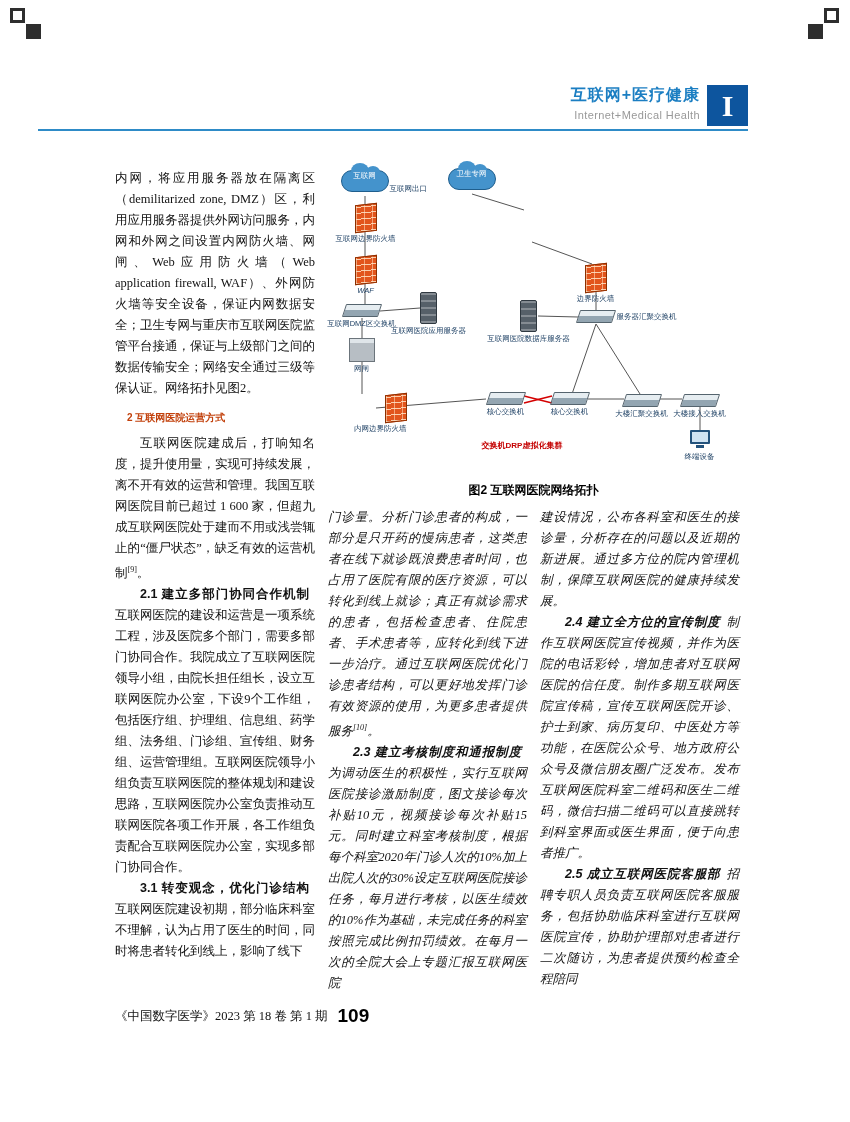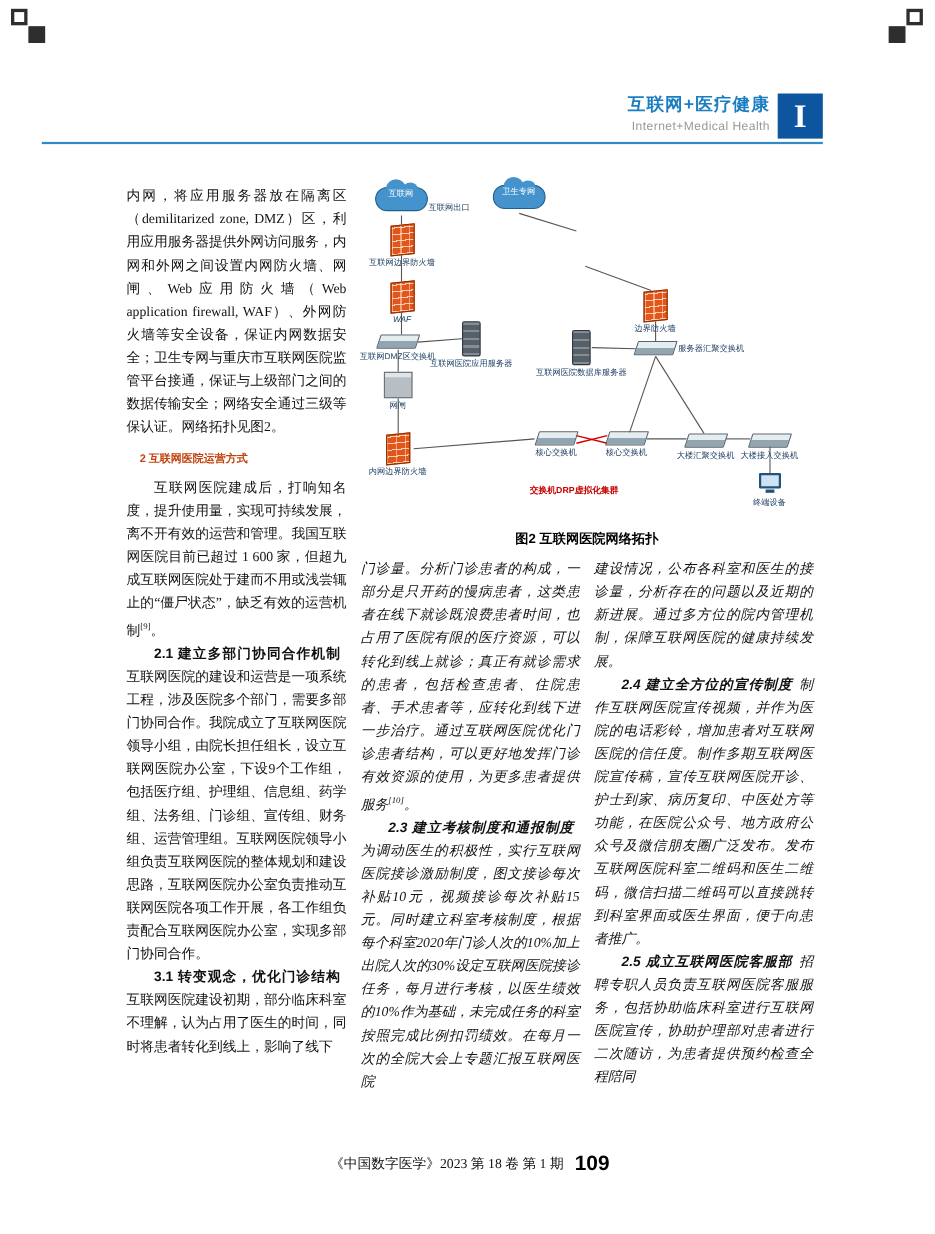--- a/index.html
+++ b/index.html
@@ -63,21 +63,21 @@
 
   .icon-server{width:17px;height:32px;background:#566069;border:1px solid #2f3840;border-radius:2px;
     background-image:repeating-linear-gradient(0deg,rgba(255,255,255,.28) 0 2px,transparent 2px 7px);}
 
   .icon-gatebox{width:26px;height:24px;background:#b7bec4;border:1px solid #6b747b;box-shadow:inset 0 4px 0 #dfe5e9;}
 
   .icon-terminal{position:relative;width:20px;height:14px;border:2px solid #23527c;background:#cfe3f2;border-radius:1px;margin-bottom:6px;}
   .icon-terminal::after{content:"";position:absolute;left:4px;bottom:-6px;width:8px;height:3px;background:#23527c;}
 
   
-  .footer{position:absolute;top:1048px;left:115px;width:624px;text-align:center;}
+  .footer{position:absolute;top:1005px;left:115px;width:624px;text-align:left;}
   .footer .journal{font-size:12.5px;color:#111;}
   .footer .pageno{font-family:"Liberation Sans","DejaVu Sans",sans-serif;font-weight:bold;font-size:19px;
     margin-left:10px;vertical-align:-2px;color:#000;}
 </style>
 </head>
 <body>
 
 <div class="page">
 
   <div class="crop" style="left:10px;top:8px;"></div>
@@ -182,21 +182,21 @@
           <div class="node" style="left:155px;top:132px;">
             <div class="icon-server"></div>
             <div class="node-label">互联网医院数据库服务器</div>
           </div>
 
           <div class="node" style="left:-12px;top:170px;">
             <div class="icon-gatebox"></div>
             <div class="node-label">网闸</div>
           </div>
 
-          <div class="node" style="left:-12px;top:226px;">
+          <div class="node" style="left:-12px;top:226px;align-items:flex-end;">
             <div class="icon-firewall"></div>
             <div class="node-label">内网边界防火墙</div>
           </div>
 
           <div class="node" style="left:132px;top:224px;">
             <div class="icon-switch"></div>
             <div class="node-label">核心交换机</div>
           </div>
           <div class="node" style="left:196px;top:224px;">
             <div class="icon-switch"></div>

